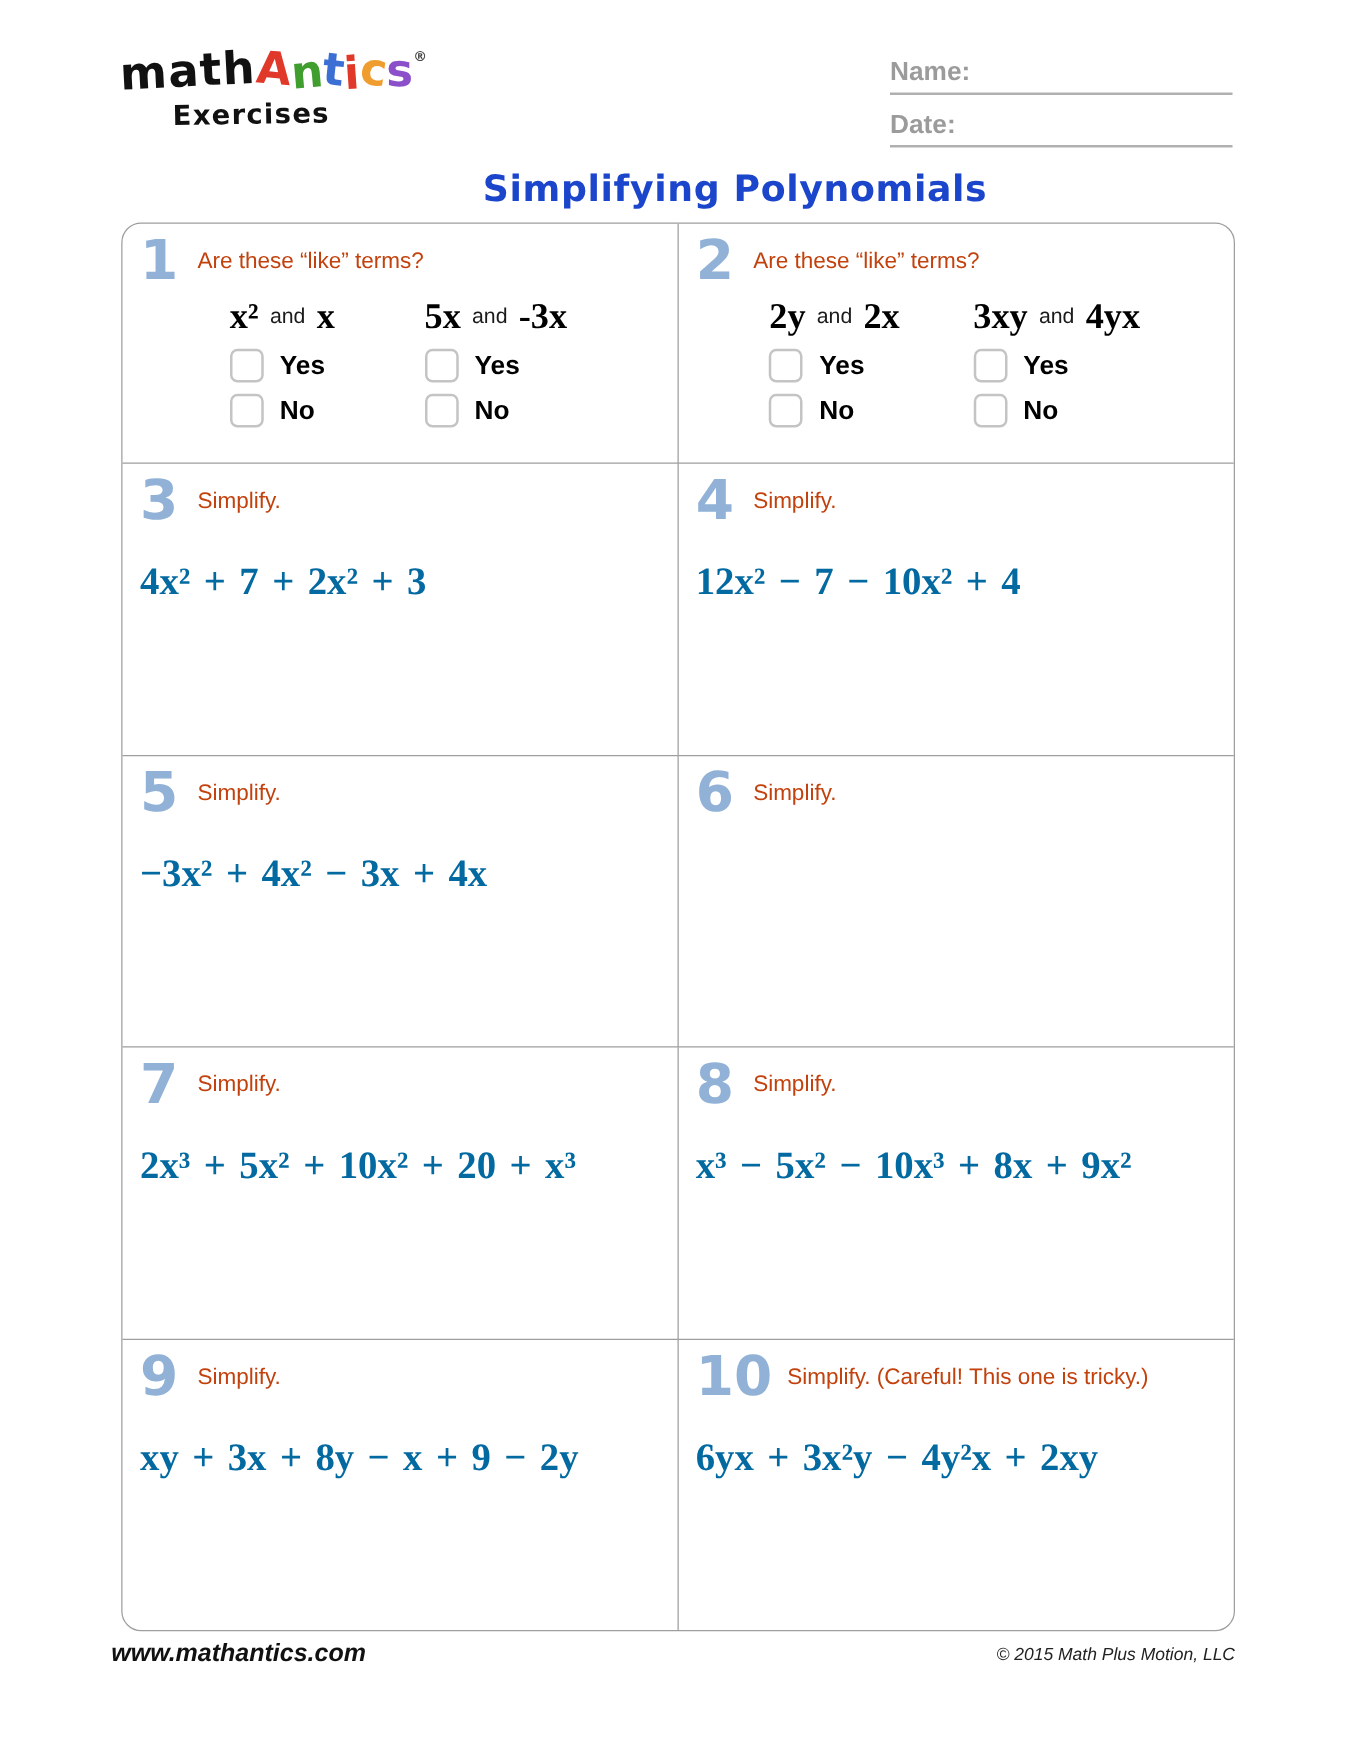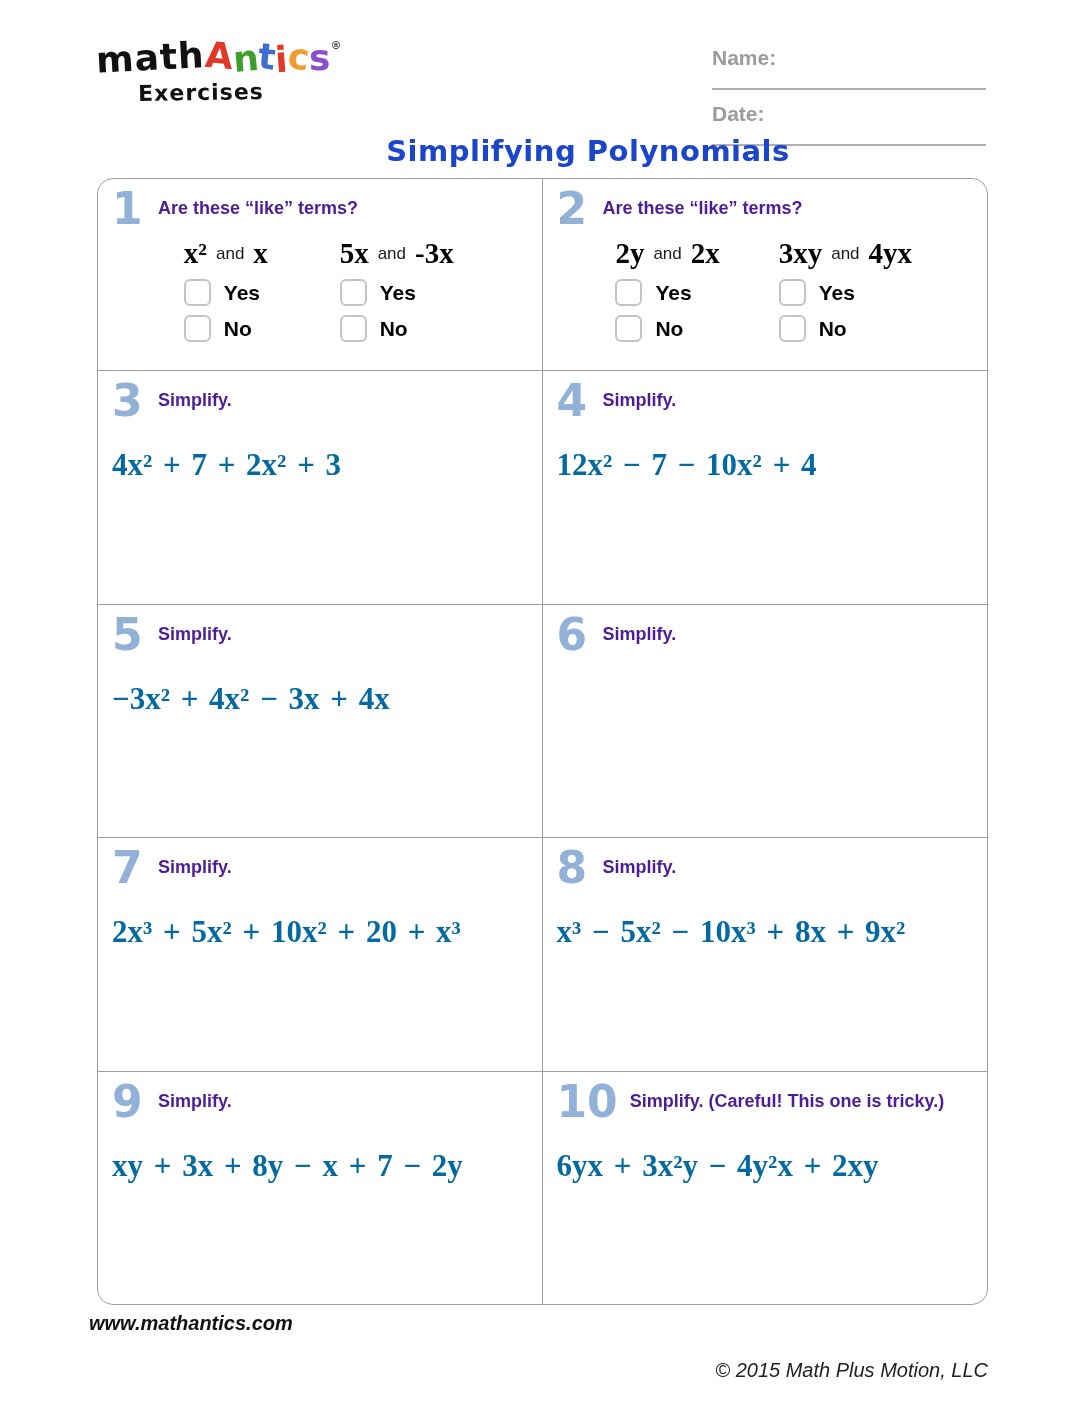--- a/index.html
+++ b/index.html
@@ -17,21 +17,21 @@
   .antics-letter:nth-of-type(2){ transform:rotate(5deg) translateY(-2px); }
   .antics-letter:nth-of-type(3){ transform:rotate(-5deg) translateY(1px); }
   .antics-letter:nth-of-type(4){ transform:rotate(6deg) translateY(-1px); }
   .antics-letter:nth-of-type(5){ transform:rotate(-4deg) translateY(2px); }
   .antics-letter:nth-of-type(6){ transform:rotate(8deg) translateY(-1px); }
   .registered { font-size:11px; color:#444; vertical-align:top; }
   .logo-subtitle { font-family:"DejaVu Sans", sans-serif; font-weight:bold; font-size:22px; color:#111; margin-top:4px; letter-spacing:1px; transform:rotate(-1deg); }
 
   
   .fields { position:absolute; left:712px; top:46px; width:274px; }
-  .field-row { border-bottom:2px solid #b0b0b0; padding-bottom:16px; margin-bottom:12px; height:26px; }
+  .field-row { border-bottom:2px solid #b0b0b0; padding-bottom:2px; margin-bottom:12px; height:26px; }
   .field-label { font-weight:bold; font-size:21px; color:#9b9b9b; }
 
   
   .worksheet-title {
     position:absolute; top:134px; left:0; width:100%; text-align:center;
     font-family:"DejaVu Sans", sans-serif; font-weight:bold; font-size:29px; letter-spacing:0.5px;
   }
 
   
   .grid {
@@ -43,21 +43,21 @@
   }
   .cell { box-sizing:border-box; padding:10px 16px 0 14px; }
   .cell.bl { border-right:1.5px solid #9e9e9e; }
   .cell.bb { border-bottom:1.5px solid #9e9e9e; }
 
   .cell-head { display:flex; align-items:flex-start; }
   .num {
     font-family:"DejaVu Sans", sans-serif; font-weight:bold; font-size:44px; line-height:0.92;
     color:#91b1d6; min-width:34px; text-align:left;
   }
-  .prompt { font-size:18px; color:#4c1d95; padding-top:9px; padding-left:12px;font-weight:bold; }
+  .prompt { font-size:18px; color:#c2410c; padding-top:9px; padding-left:12px; }
 
   .equation {
     font-family:"Liberation Serif", serif; font-weight:700; font-size:31px;
     text-align:left; margin-top:26px; word-spacing:3px; color:#0369a1;
   }
 
   
   .pairs { display:flex; justify-content:space-evenly; margin-top:8px; }
   .pair-group { display:flex; flex-direction:column; }
   .pair-terms { font-family:"Liberation Serif", serif; font-weight:700; font-size:29px; color:#000; white-space:nowrap; }
@@ -68,21 +68,21 @@
   }
   .choice-label { font-weight:bold; font-size:21px; color:#000; margin-left:13px; }
 
   
   .footer-left {
     position:absolute; left:89px; top:1312px;
     font-weight:bold; font-style:italic; font-size:20px; color:#111;
   }
   .footer-right {
     position:absolute; right:100px; top:1315px;
-    font-style:italic; font-size:20px; color:#222;margin-top:44px;
+    font-style:italic; font-size:14px; color:#222;
   }
 </style>
 </head>
 <body>
 
 <div class="sheet">
 
   <div class="logo-block">
     <div class="logo-line">
       <span class="logo-word-math">math</span><span class="antics-letter" style="color: rgb(224, 57, 42);">A</span><span class="antics-letter" style="color: rgb(63, 158, 45);">n</span><span class="antics-letter" style="color: rgb(59, 111, 211);">t</span><span class="antics-letter" style="color: rgb(224, 57, 42);">i</span><span class="antics-letter" style="color: rgb(240, 157, 47);">c</span><span class="antics-letter" style="color: rgb(139, 79, 201);">s</span><span class="registered">®</span>
@@ -210,21 +210,21 @@
         <div class="prompt">Simplify.</div>
       </div>
       <div class="equation">x³ − 5x² − 10x³ + 8x + 9x²</div>
     </div>
 
     <div class="cell bl">
       <div class="cell-head">
         <div class="num">9</div>
         <div class="prompt">Simplify.</div>
       </div>
-      <div class="equation">xy + 3x + 8y − x + 7 − 2y</div>
+      <div class="equation">xy + 3x + 8y − x + 9 − 2y</div>
     </div>
 
     <div class="cell">
       <div class="cell-head">
         <div class="num">10</div>
         <div class="prompt">Simplify. (Careful! This one is tricky.)</div>
       </div>
       <div class="equation">6yx + 3x²y − 4y²x + 2xy</div>
     </div>
 

